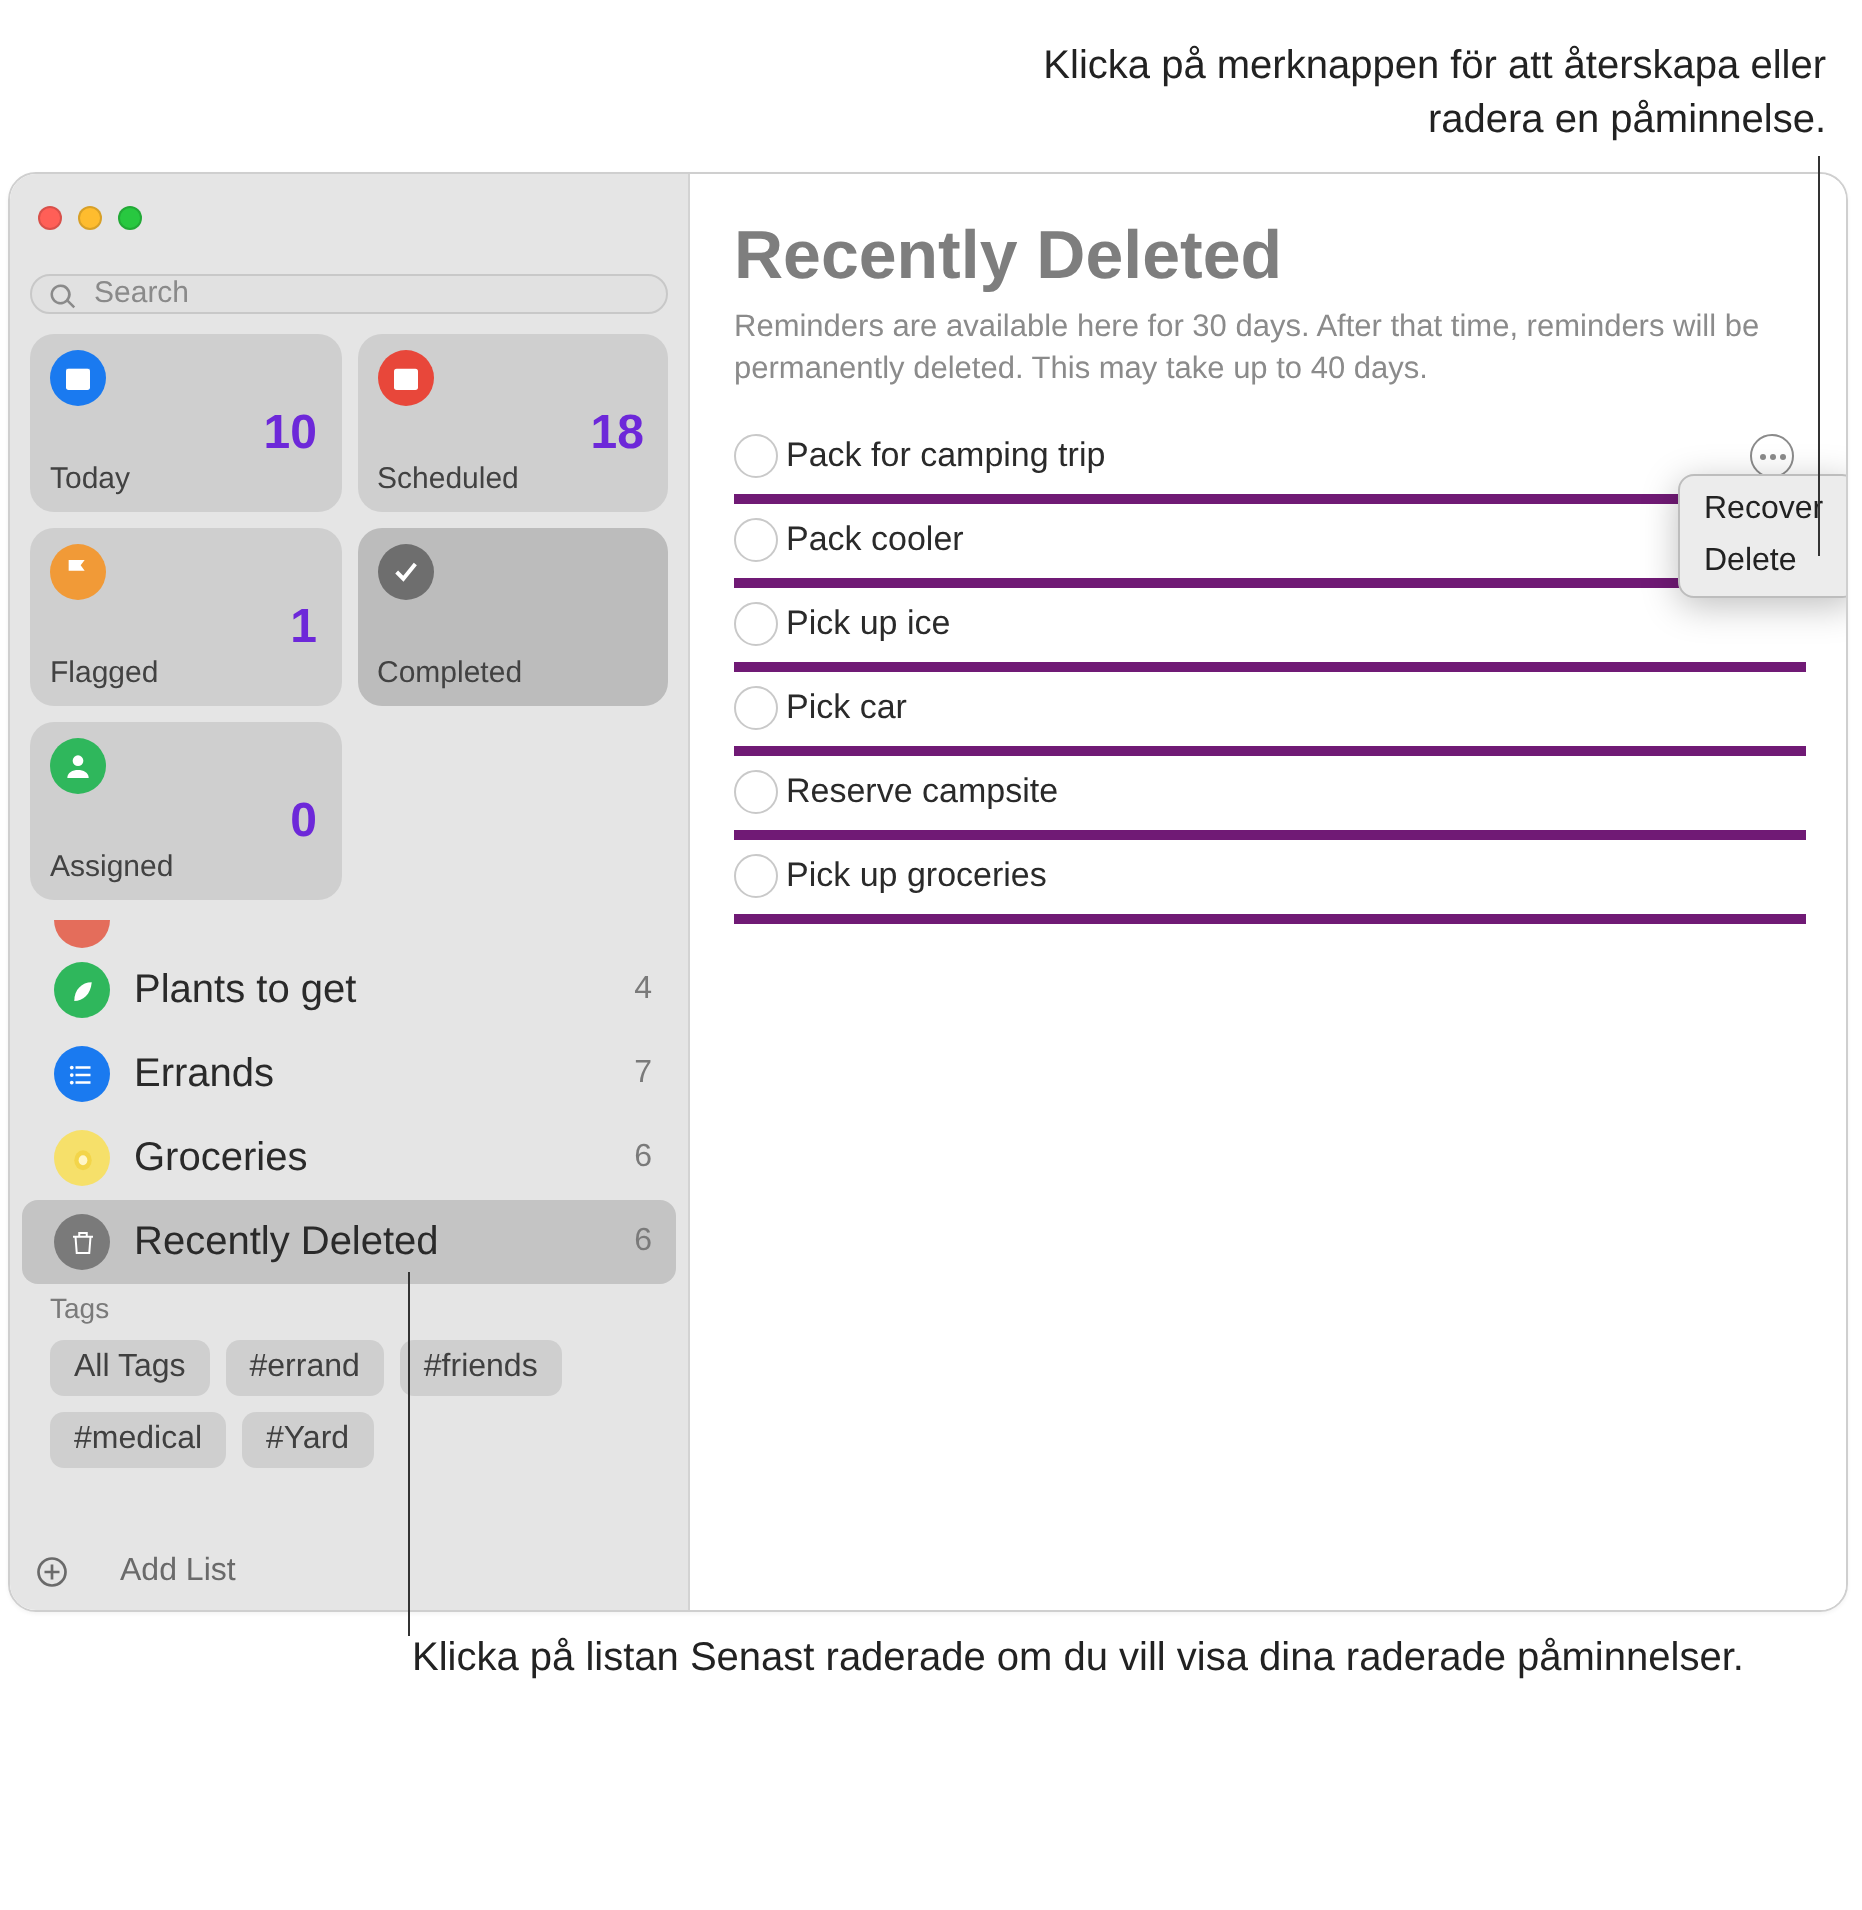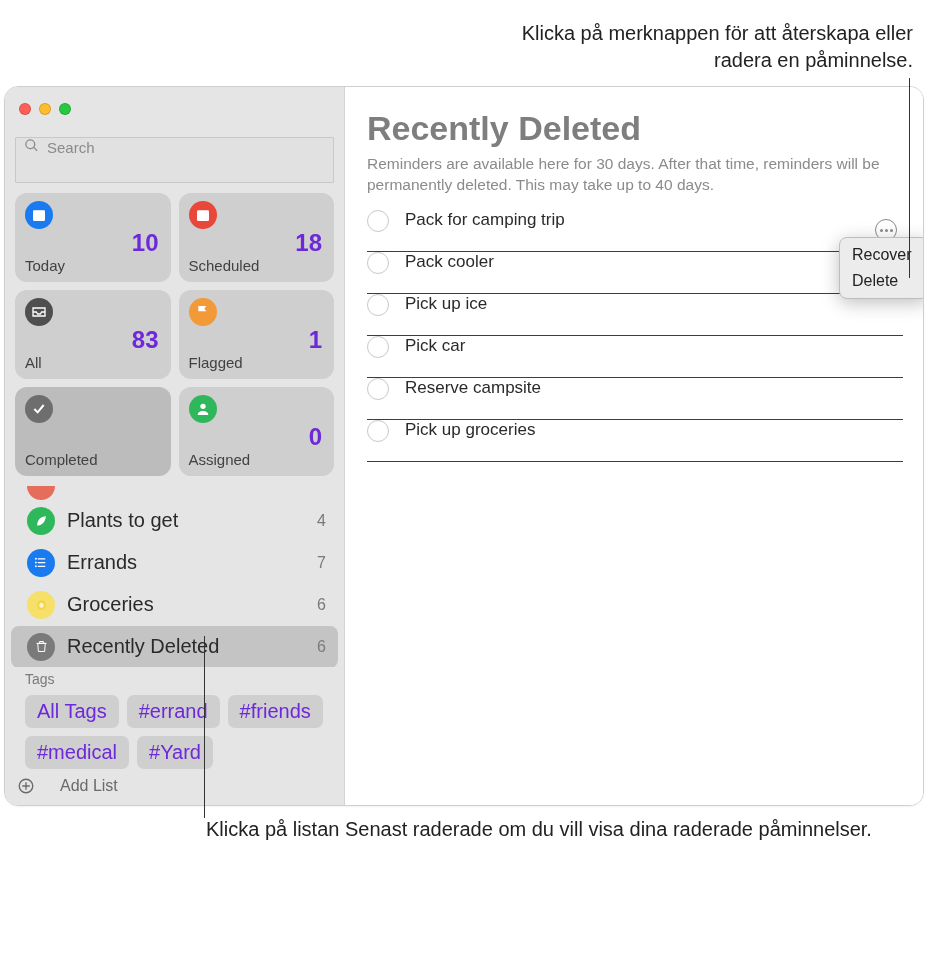--- a/index.html
+++ b/index.html
@@ -85,25 +85,25 @@
     align-items:center;
     padding: 0 14px;
     gap: 8px;
   }
   .tl-dot {
     width: 12px; height: 12px; border-radius: 50%;
     border: .5px solid rgba(0,0,0,.15);
   }
   .search {
     margin: 6px 10px 10px;
-    height: 46px;
+    height: 20px;
     border: 1px solid #c8c8c8;
-    border-radius: 1px;
+    border-radius: 15px;
     background: #e1e1e1;
-    display:flex; align-items:flex-start;
+    display:flex; align-items:flex-end;
     padding: 0 8px;
     gap: 6px;
   }
   .search svg { width:15px; height:15px; fill:#8a8a8a; }
   .search input {
     flex:1; border:none; background:transparent; outline:none;
     font-size:15px; color:var(--text);
   }
   .search input::placeholder { color:#8a8a8a; }
 
@@ -173,22 +173,22 @@
   }
 
   
   .tags-section { padding: 4px 16px 0 20px; }
   .tags-header { font-size:14px; color:#7a7a7a; margin-bottom:8px; }
   .tags-wrap { display:flex; flex-wrap:wrap; gap:8px; max-width: 300px; }
   .tag-pill {
     background:#cfcfcf;
     border-radius:7px;
     padding: 5px 12px;
-    font-size:20px;
-    color:#6d28d9;
+    font-size:16px;
+    color:#404040;
     cursor:pointer;
   }
 
   
   .sidebar-footer {
     margin-top:auto;
     padding: 8px 12px 10px;
     display:flex; align-items:center; gap:25px;
     color:#6a6a6a;
     font-size:16px;
@@ -205,24 +205,24 @@
   }
   .main-title {
     font-size:34px; font-weight:700; color:#7e7e7e;
     margin:0 0 6px 0;
   }
   .main-desc {
     font-size:15.5px; color:#8b8b8b; line-height:1.35;
     margin:0 0 14px 0; max-width: 520px;
   }
   .reminder-row {
-    display:flex; align-items:flex-start;
-    border-bottom:1px solid #701a75;
+    display:flex; align-items:center;
+    border-bottom:5px solid #701a75;
     height:42px;
-    gap:16px;
+    gap:4px;
     padding-right: 30px;
     position:relative;
   }
   .reminder-row:first-of-type { border-top: none; }
   .check-circle {
     width:22px; height:22px; border-radius:50%;
     border:1.5px solid #c9c9c9;
     flex-shrink:0;
   }
   .reminder-title { font-size:17px; color:#2a2a2a; }
@@ -304,31 +304,20 @@
           <div class="smart-icon" style="background:#e8473a">
             <svg viewBox="0 0 24 24">
                 <rect x="3" y="5" width="18" height="16" rx="2"></rect>
               </svg>
           </div>
           <div class="smart-count">18</div>
         </div>
         <div class="smart-label">Scheduled</div>
       </div>
 
-      <div class="smart-card">
-        <div class="row1">
-          <div class="smart-icon" style="background:#4f4f4f">
-            <svg viewBox="0 0 24 24">
-                <path d="M3 6h18v12H3zM3 12h5l2 3h4l2-3h5" fill="none" stroke="#fff" stroke-width="2"></path>
-              </svg>
-          </div>
-          <div class="smart-count">83</div>
-        </div>
-        <div class="smart-label">All</div>
-      </div>
 
       <div class="smart-card">
         <div class="row1">
           <div class="smart-icon" style="background:#f19a37">
             <svg viewBox="0 0 24 24">
                 <path d="M5 3v18M5 3h12l-3 4 3 4H5"></path>
               </svg>
           </div>
           <div class="smart-count">1</div>
         </div>

